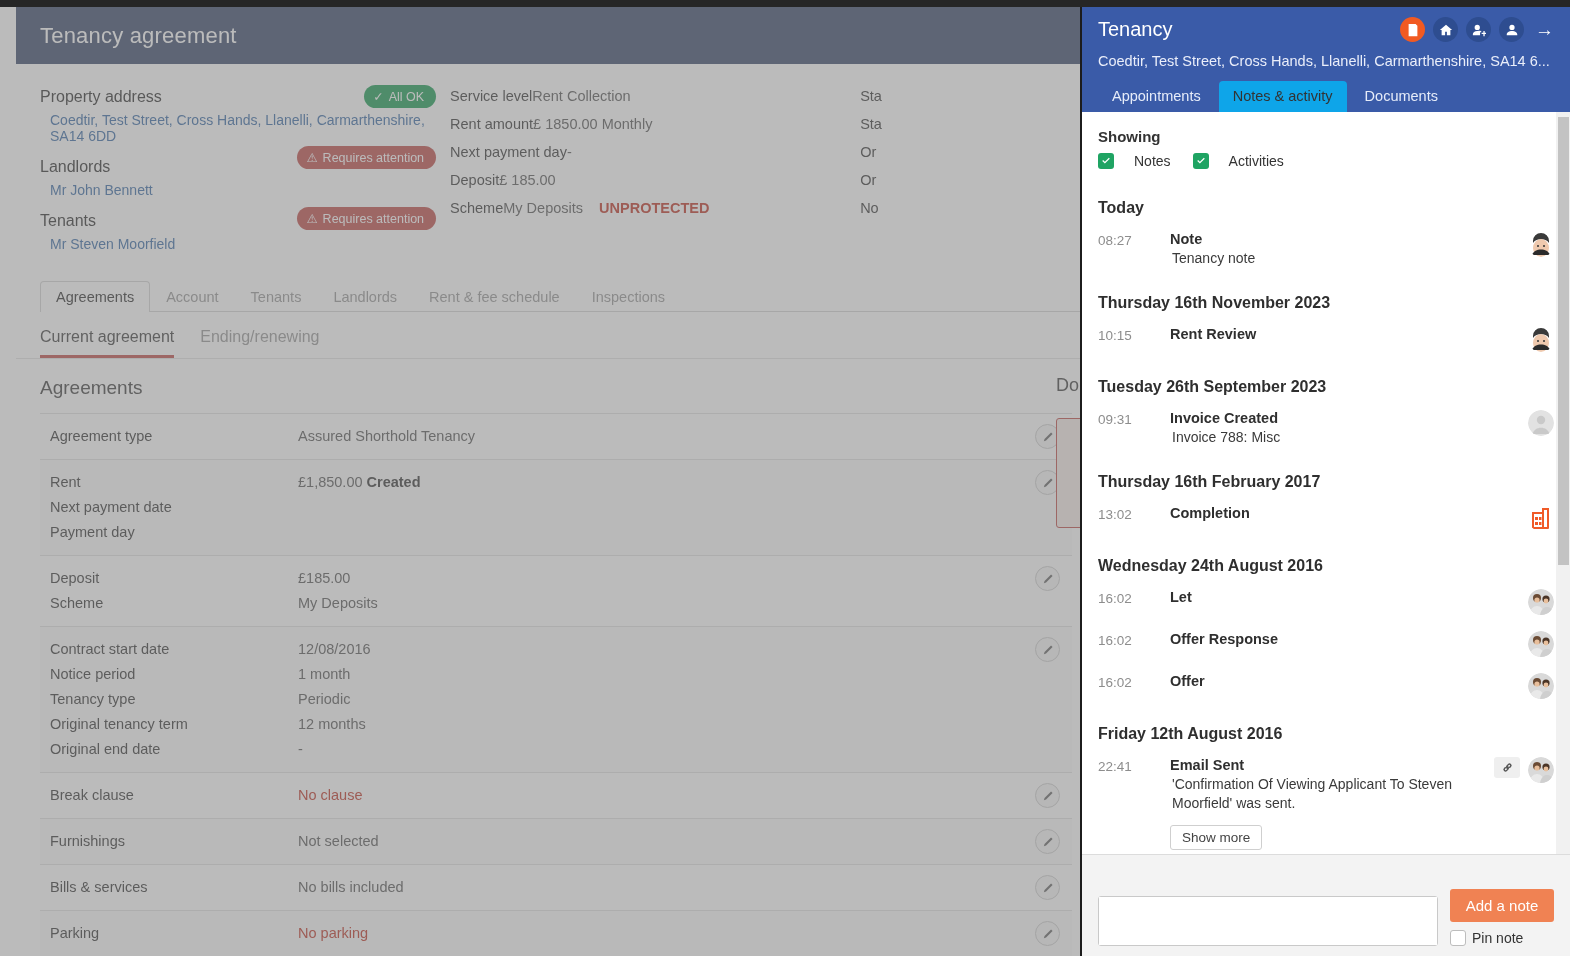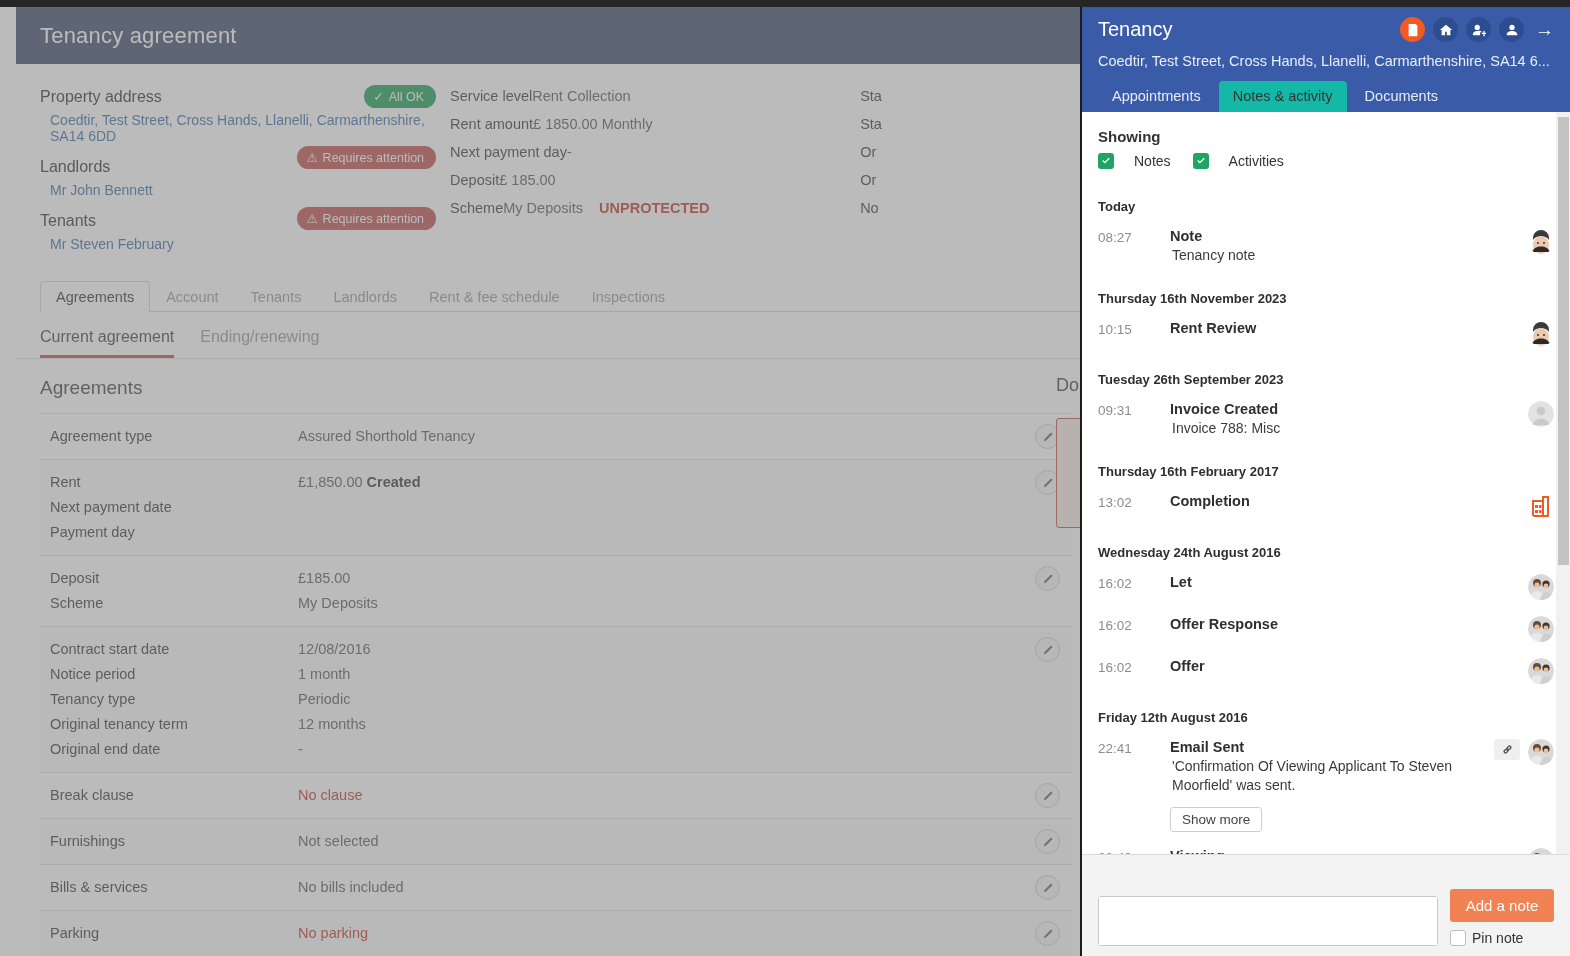--- a/index.html
+++ b/index.html
@@ -96,32 +96,32 @@
   .ph-title { color:#fff; font-size:20px; flex:1; }
   .ph-icons { display:flex; align-items:center; gap:8px; }
   .circ { width:25px; height:25px; border-radius:50%; background:#2e4d90;
           display:flex; align-items:center; justify-content:center; cursor:pointer; }
   .circ.orange { background:#f15a22; }
   .circ svg { width:14px; height:14px; fill:#fff; }
   .arrowbtn { color:#fff; font-size:19px; line-height:1; cursor:pointer; padding-left:3px; }
   .ph-sub { color:#eaeefa; font-size:14.5px; padding:11px 0 12px 0; }
   .ph-tabs { display:flex; gap:4px; }
   .ptab { font-size:14.5px; color:#e6ecf9; padding:7px 14px 8px 14px; cursor:pointer; border-radius:4px 4px 0 0; }
-  .ptab.active { background:#14b8a6; color:#333; }
+  .ptab.active { background:#0ea5e9; color:#333; }
 
   .panel-body { flex:1; overflow:hidden; position:relative; background:#fff; padding:16px 16px 0 16px; }
   .showing-h { font-size:15px; font-weight:700; color:#333; }
   .checks { display:flex; gap:22px; padding:8px 0 20px 0; }
   .chk { display:flex; align-items:flex-start; gap:20px; font-size:14px; color:#333; cursor:pointer; }
   .box { width:16px; height:16px; border-radius:3px; background:#1fa463; display:flex; align-items:center; justify-content:center; }
   .box.empty { background:#fff; border:1px solid #bdbdbd; }
   .box svg { width:10px; height:10px; fill:#fff; }
 
   .daygroup { padding-bottom:4px; }
-  .dayhead { font-size:13px; font-weight:700; color:#2f2f2f; padding:10px 0 10px 0; }
+  .dayhead { font-size:16px; font-weight:700; color:#2f2f2f; padding:10px 0 10px 0; }
   .ev { display:flex; align-items:flex-start; padding:4px 0 12px 0; position:relative; }
   .ev .time { width:72px; font-size:13.5px; color:#8d8d8d; padding-top:2px; }
   .ev .body { flex:1; padding-right:8px; }
   .ev .etitle { font-size:14.5px; font-weight:700; color:#2f2f2f; }
   .ev .edesc { font-size:14px; color:#3a3a3a; padding-top:2px; padding-left:2px; line-height:19px; }
   .showmore {
     margin-top:12px; font-size:13.5px; color:#444; background:#fff;
     border:1px solid #cfcfcf; border-radius:3px; padding:4px 11px; cursor:pointer;
   }
   .linkchip {
@@ -173,21 +173,21 @@
         </div>
         <div class="badge warn w2">
           <span>⚠</span>
           <span>Requires attention</span>
         </div>
         <div class="sum-head">Property address</div>
         <a class="sum-link">Coedtir, Test Street, Cross Hands, Llanelli, Carmarthenshire, SA14 6DD</a>
         <div class="sum-head">Landlords</div>
         <a class="sum-link">Mr John Bennett</a>
         <div class="sum-head">Tenants</div>
-        <a class="sum-link">Mr Steven February</a>
+        <a class="sum-link">Mr Steven Moorfield</a>
       </div>
 
       <div class="sum-col c2">
         <div class="kv">
           <span class="k">Service level</span>
           <span class="v">Rent Collection</span>
         </div>
         <div class="kv">
           <span class="k">Rent amount</span>
           <span class="v">£ 1850.00 Monthly</span>

